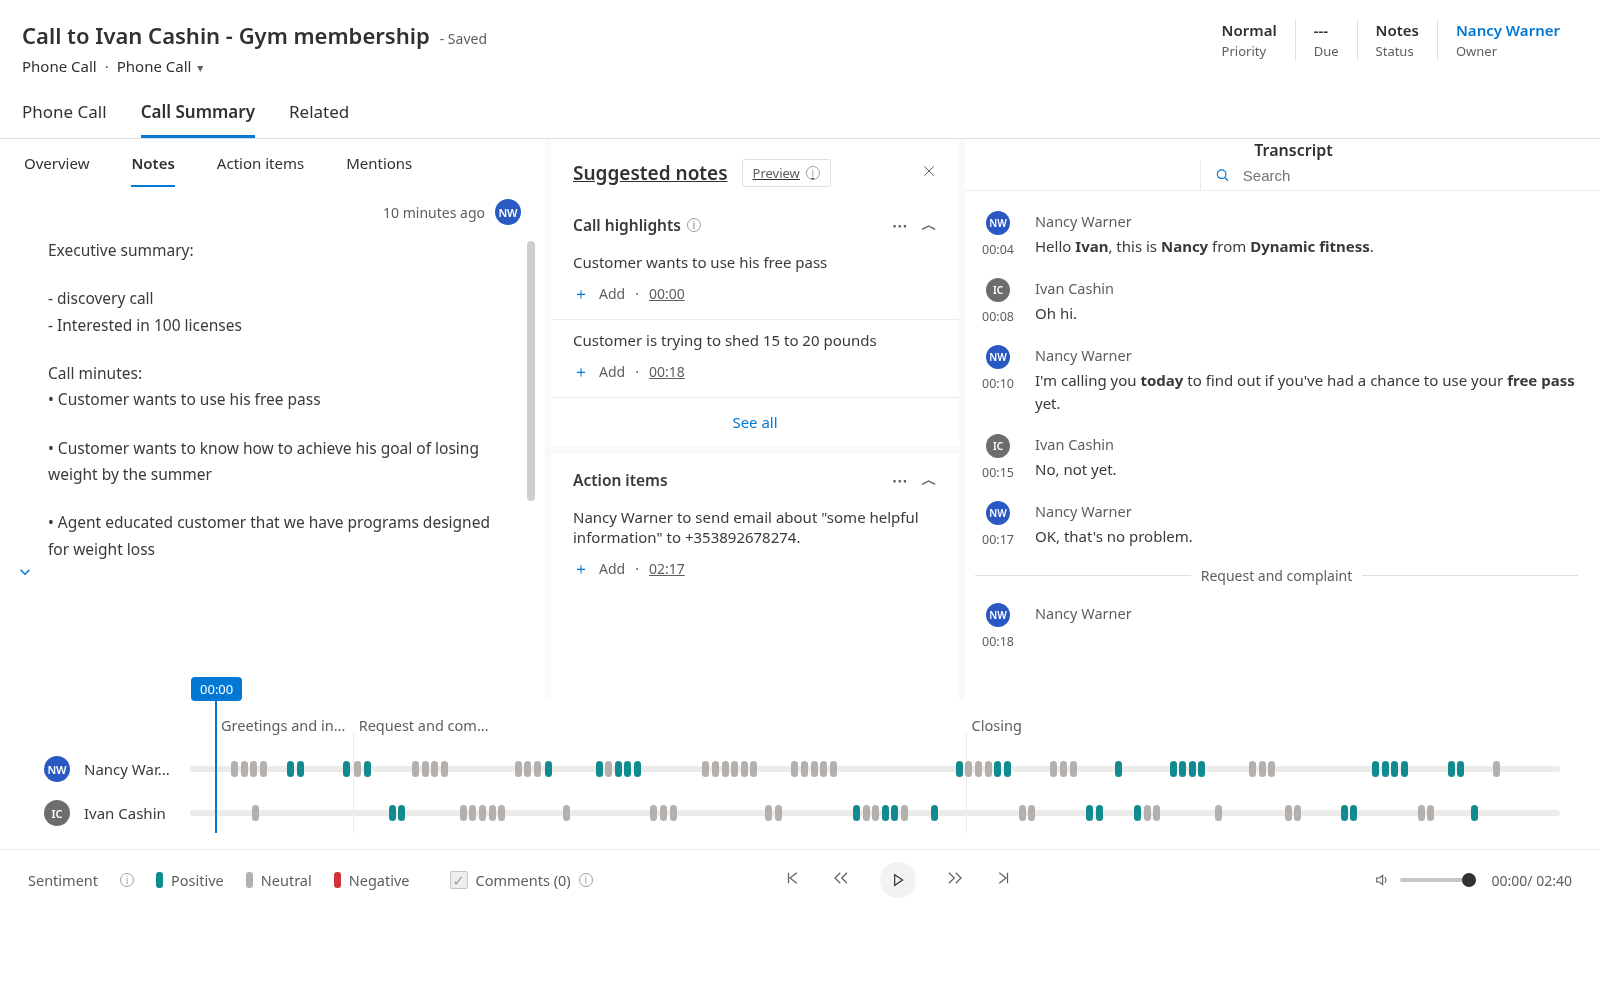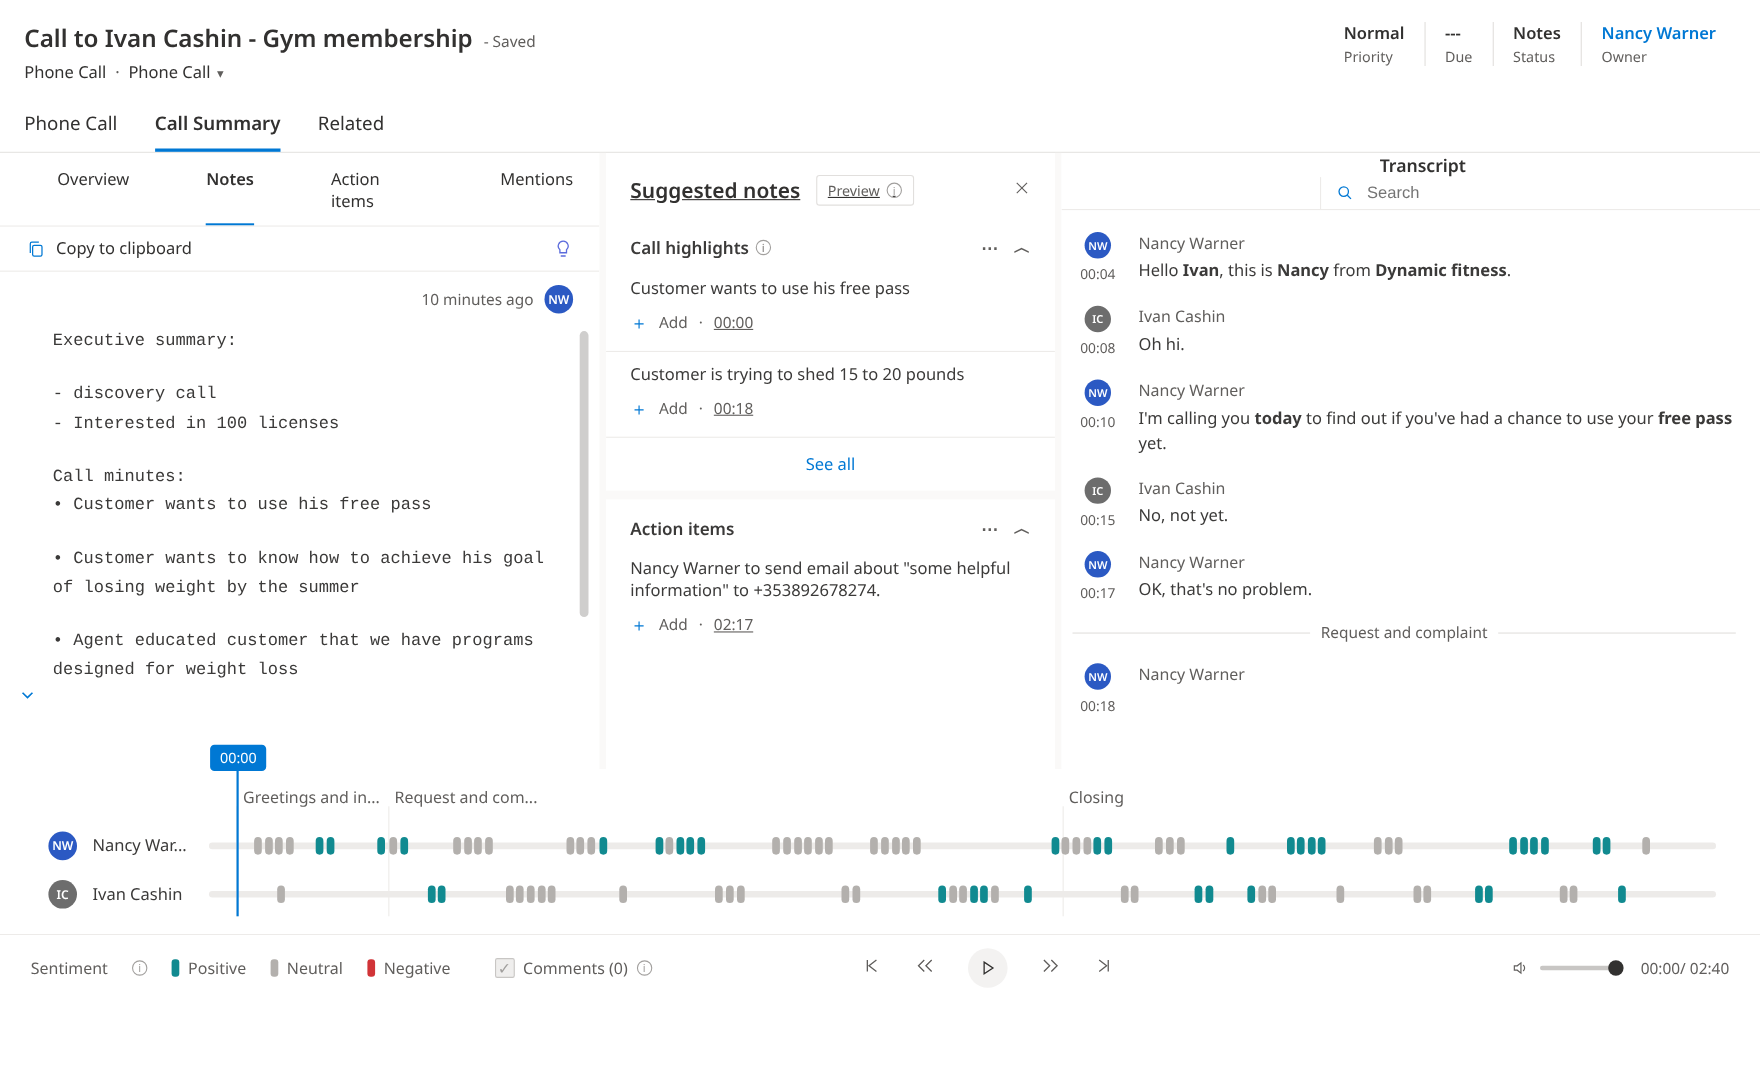--- a/index.html
+++ b/index.html
@@ -41,32 +41,32 @@
   .tabs-outer { display: flex; gap: 34px; padding: 18px 22px 0; border-bottom: 1px solid var(--border); font-size: 17px; }
   .tabs-outer .tab { padding-bottom: 12px; cursor: pointer; color: var(--ink); }
   .tabs-outer .tab.active { font-weight: 600; border-bottom: 3px solid var(--accent); }
 
   
   .cols { display: grid; grid-template-columns: 545px 420px 1fr; height: 560px; background: var(--panel); }
   .col { background: var(--bg); display: flex; flex-direction: column; overflow: hidden; }
 
   
   .tabs-inner { display: flex; gap: 42px; padding: 14px 24px 0; font-size: 15px; color: var(--ink); }
-  .tabs-inner .itab { padding-bottom: 12px; cursor: pointer; margin-left: 28px; }
+  .tabs-inner .itab { padding-bottom: 12px; cursor: pointer; }
   .tabs-inner .itab.active { font-weight: 600; border-bottom: 2px solid var(--accent); }
   .notes-toolbar { display: flex; align-items: center; justify-content: space-between; padding: 10px 24px; border-top: 1px solid var(--border-soft); border-bottom: 1px solid var(--border-soft); }
   .copy-btn { display: flex; align-items: center; gap: 10px; font-size: 15px; color: var(--ink); cursor: pointer; }
   .bulb { color: #5b6bdc; }
   .note-meta { display: flex; align-items: center; gap: 10px; justify-content: flex-end; padding: 12px 24px 6px; }
   .note-meta .ago { font-size: 14px; color: var(--ink-soft); }
   .avatar { width: 26px; height: 26px; border-radius: 50%; display: inline-flex; align-items: center; justify-content: center; font-size: 11px; font-weight: 600; color: #fff; }
   .nw { background: #2b59c3; }
   .ic { background: #6d6d6d; }
   .note-body { padding: 6px 30px 14px 48px; font-size: 15.5px; line-height: 1.7; overflow: hidden; position: relative; color:#3b3a39;}
-  .note-body p { margin: 0 0 22px; font-family: Liberation Mono, monospace; }
+  .note-body p { margin: 0 0 22px; }
   .note-scroll { position: absolute; top: 10px; right: 10px; width: 8px; height: 260px; background: #cfcecd; border-radius: 4px; }
   .collapse-chev { position: absolute; left: 16px; bottom: 10px; color: var(--accent); }
 
   
   .col2 { border-left: 6px solid var(--panel); border-right: 6px solid var(--panel); padding: 6px 0; }
   .sn-head { display: flex; align-items: center; gap: 14px; padding: 14px 22px 12px; text-decoration: underline; }
   .sn-head h2 { margin: 0; font-size: 19px; font-weight: 600; }
   .preview-pill { border: 1px solid var(--border); border-radius: 3px; padding: 4px 10px; font-size: 13px; display: flex; align-items: center; gap: 6px; color: var(--ink-soft); }
   .sn-close { margin-left: auto; color: var(--ink-soft); cursor:pointer;}
   .sec-head { display: flex; align-items: center; padding: 14px 22px 6px; font-size: 15.5px; font-weight: 600; color:#3b3a39;}
@@ -174,32 +174,20 @@
 </div>
 
 <div class="cols">
 
   <div class="col">
     <div class="tabs-inner">
       <div class="itab">Overview</div>
       <div class="itab active">Notes</div>
       <div class="itab">Action items</div>
       <div class="itab">Mentions</div>
-    </div>
-    <div class="notes-toolbar">
-      <div class="copy-btn">
-        <svg width="17" height="17" viewBox="0 0 24 24" fill="none" stroke="#0078d4" stroke-width="1.6">
-            <rect x="8" y="7" width="12" height="14" rx="2"></rect>
-            <path d="M5 17V5a2 2 0 0 1 2-2h9"></path>
-          </svg>
-        <span>Copy to clipboard</span>
-      </div>
-      <svg class="bulb" width="18" height="18" viewBox="0 0 24 24" fill="none" stroke="currentColor" stroke-width="1.6">
-          <path d="M9 21h6M10 17h4M12 3a6 6 0 0 0-4 10.5V17h8v-3.5A6 6 0 0 0 12 3z"></path>
-        </svg>
     </div>
     <div class="note-meta">
       <span class="ago">10 minutes ago</span>
       <span class="avatar nw">NW</span>
     </div>
     <div class="note-body">
       <div class="note-scroll"></div>
       <p>Executive summary:</p>
       <p><span>- discovery call</span><br><span>- Interested in 100 licenses</span></p>
       <p><span>Call minutes:</span><br><span>• Customer wants to use his free pass</span></p>

